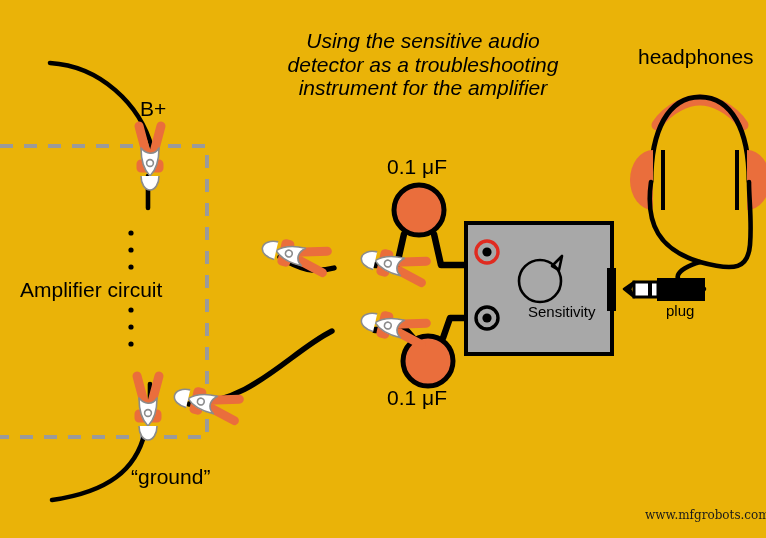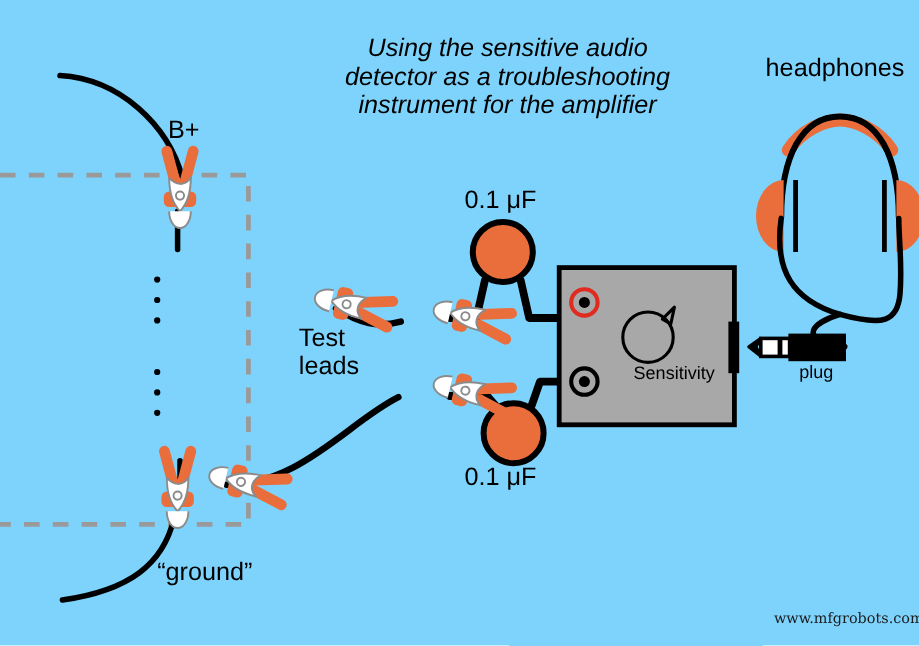--- a/index.html
+++ b/index.html
@@ -7,21 +7,21 @@
     padding: 0;
     background: #ffffff;
   }
   body {
     font-family: "Liberation Sans", sans-serif;
   }
   #diagram-root {
     position: relative;
     width: 766px;
     height: 538px;
-    background: #7dd3fc;
+    background: #eab308;
     overflow: hidden;
   }
   #diagram-svg {
     position: absolute;
     left: 0;
     top: 0;
     width: 766px;
     height: 538px;
   }
   .lbl {
@@ -185,23 +185,22 @@
 instrument for the amplifier</div>
 
   <div class="lbl" id="label-headphones">headphones</div>
 
   <div class="lbl" id="label-bplus">B+</div>
 
   <div class="lbl" id="label-cap-top">0.1 μF</div>
 
   <div class="lbl" id="label-cap-bottom">0.1 μF</div>
 
-
-  <div class="lbl" id="label-testleads">Test
-leads</div>
+  <div class="lbl" id="label-amp">Amplifier circuit</div>
+
 
   <div class="lbl" id="label-ground">“ground”</div>
 
   <div class="lbl" id="label-plug">plug</div>
 
   <div class="lbl" id="label-sensitivity">Sensitivity</div>
 
   <div class="lbl" id="watermark">www.mfgrobots.com</div>
 
 </div>

